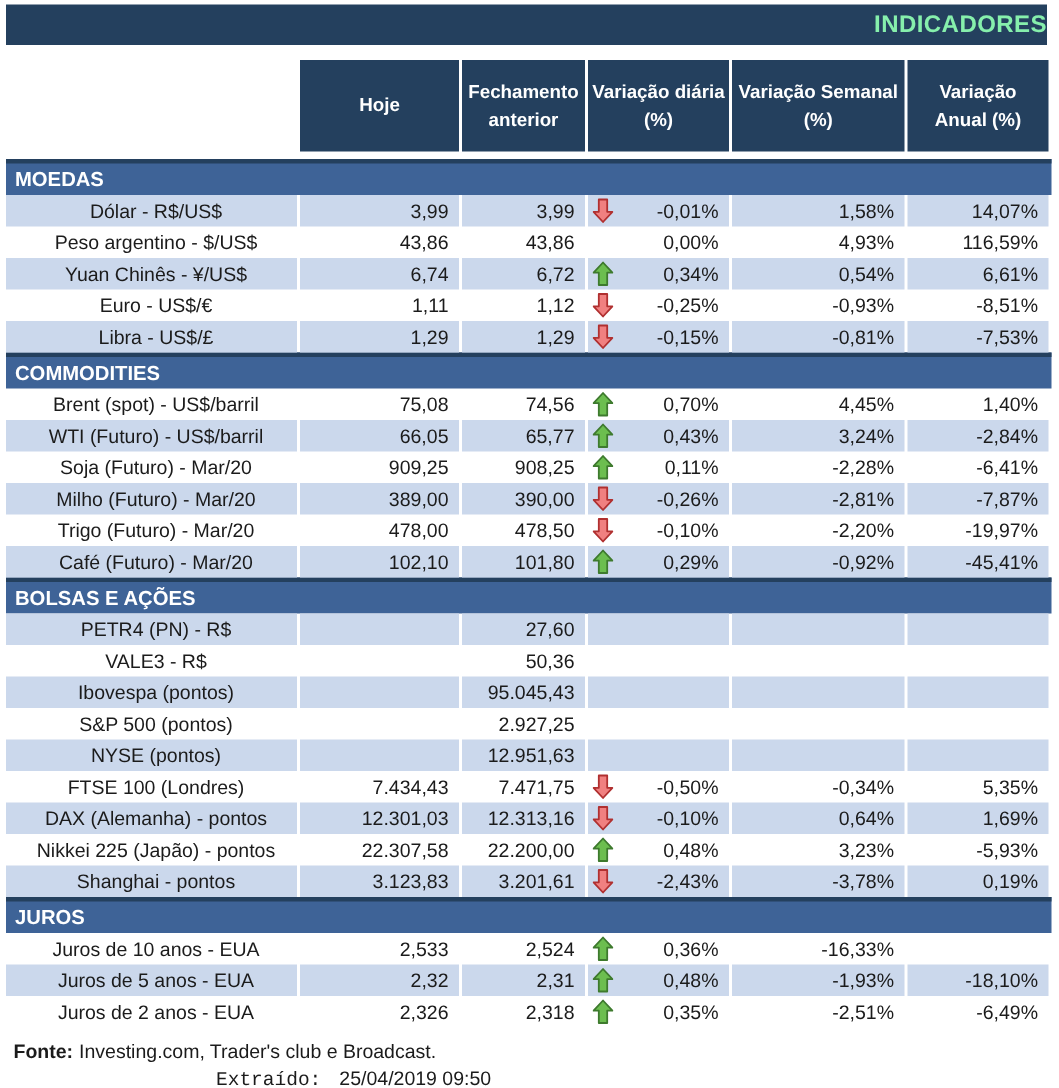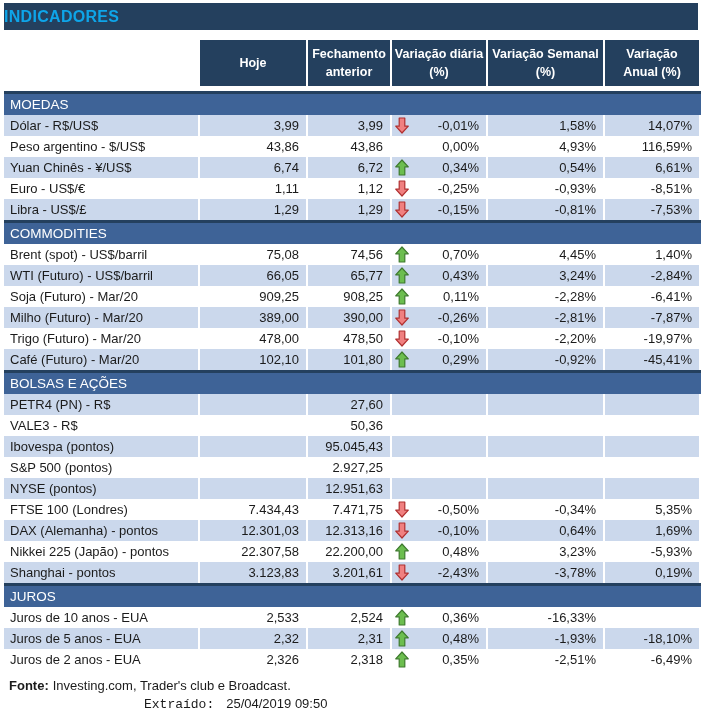--- a/index.html
+++ b/index.html
@@ -9,47 +9,47 @@
   }
   *{box-sizing:border-box;}
   html,body{margin:0;padding:0;}
   body{
     width:706px;height:725px;background:#ffffff;
     font-family:"Liberation Sans",sans-serif;
     font-size:13px;color:#1b1b1b;
   }
   .wrap{padding:3px 4px 0 4px;width:702px;}
   .titlebar{
-    height:27px;background:var(--navy);color:#0ea5e9;
+    height:27px;background:var(--navy);color:#86efac;
     font-weight:bold;font-size:16px;letter-spacing:.3px;
-    display:flex;align-items:center;justify-content:flex-start;
+    display:flex;align-items:center;justify-content:flex-end;
   }
   .headrow{
     display:grid;grid-template-columns:194px 106px 82px 94px 115px 94px;
-    column-gap:2px;margin-top:10px;height:46px;width:697px;
+    column-gap:2px;margin-top:10px;height:61px;width:697px;
   }
   .hcell{
     background:var(--navy);color:#fff;font-weight:bold;font-size:12.5px;
     display:flex;align-items:center;justify-content:center;
     text-align:center;white-space:pre-line;line-height:1.45;
   }
   .hspacer{background:transparent;}
   .table{margin-top:5px;width:697px;}
   .band{
     border-top:3px solid var(--navy);background:var(--band);
-    color:#fff;font-weight:normal;font-size:13.5px;
+    color:#fff;font-weight:bold;font-size:13.5px;
     height:24px;padding:3px 0 0 6px;
   }
   .trow{
     display:grid;grid-template-columns:194px 106px 82px 94px 115px 94px;
     column-gap:2px;height:21px;line-height:21px;
   }
   .trow.shaded .cell{background:var(--shade);}
   .cell{overflow:hidden;white-space:nowrap;}
-  .cell.label{padding-left:6px;}
+  .cell.label{padding-left:6px;text-align:center;}
   .cell.num{text-align:right;padding-right:7px;}
   .cell.vard{position:relative;}
   .arrow{position:absolute;left:3px;top:2px;width:14px;height:17px;}
   .arrow svg{display:block;}
   .footer{margin-top:8px;font-size:13px;}
   .f-line1{padding-left:5px;}
   .f-bold{font-weight:bold;margin-right:4px;}
   .f-line2{padding-left:140px;margin-top:3px;}
   .f-extraido{margin-right:12px;font-family:Liberation Mono, monospace;}
 </style>

